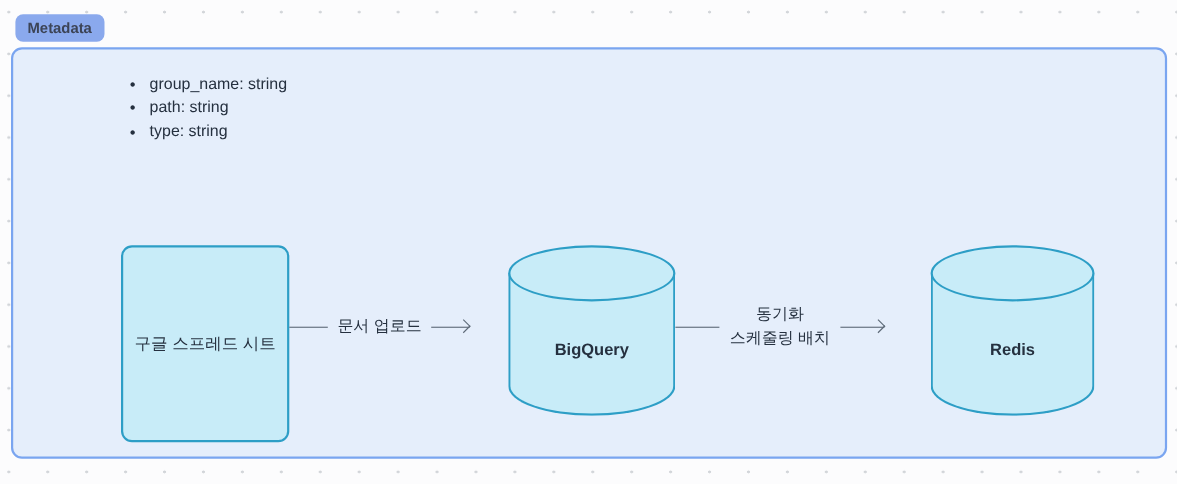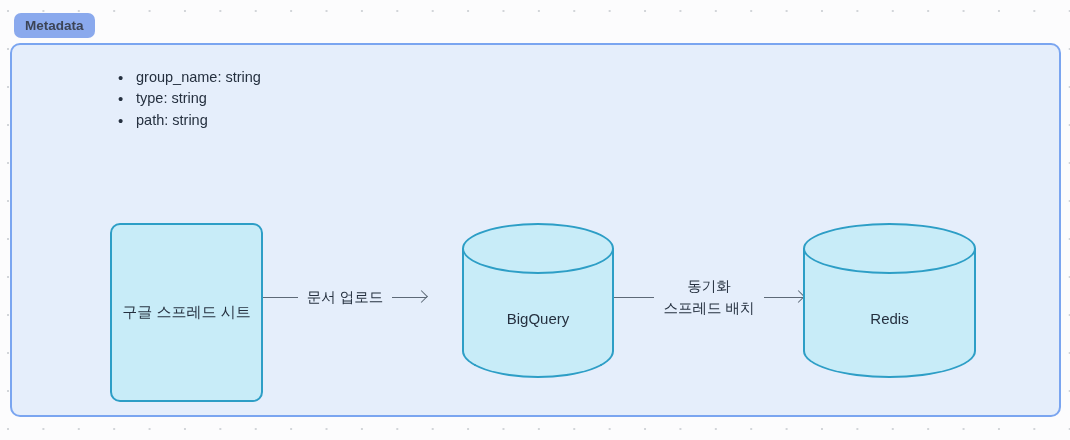--- a/index.html
+++ b/index.html
@@ -76,20 +76,21 @@
     font-size: 15px;
     color: #25303f;
     z-index: 2;
   }
   
   .cylinder {
     position: absolute;
     top: 223px;
     height: 155px;
     z-index: 2;
+    font-weight: bold;
   }
   .cyl-top {
     position: absolute;
     left: 0; right: 0; top: 0;
     height: 51px;
     background: #c8ecf8;
     border: 2.5px solid #2d9ec6;
     border-radius: 50%;
     z-index: 2;
   }
@@ -105,21 +106,21 @@
   }
   .cyl-label {
     position: absolute;
     left: 0; right: 0; top: 87px;
     text-align: center;
     font-size: 15px;
     color: #25303f;
     z-index: 3;
   }
   .cyl-bigquery { left: 462px; width: 152px; }
-  .cyl-redis    { left: 803px; width: 173px; padding-left: 16px; }
+  .cyl-redis    { left: 846px; width: 149px; padding-left: 16px; }
   
   .edge {
     position: absolute;
     height: 48px;
     display: flex;
     align-items: center;
     z-index: 2;
   }
   .edge-upload { left: 263px; top: 273px; width: 164px; }
   .edge-sync   { left: 614px; top: 273px; width: 190px; }
@@ -150,22 +151,22 @@
 <body>
 
 <div class="stage">
 
   <div class="badge">Metadata</div>
 
   <div class="group-box"></div>
 
   <ul class="attrs">
     <li>group_name: string</li>
+    <li>path: string</li>
     <li>type: string</li>
-    <li>path: string</li>
   </ul>
 
   <div class="rect-node">
     <span>구글 스프레드 시트</span>
   </div>
 
   <div class="edge edge-upload">
     <span class="eline"></span>
     <span class="elabel">문서 업로드</span>
     <span class="eline">
@@ -175,21 +176,21 @@
 
   <div class="cylinder cyl-bigquery">
     <span class="cyl-body"></span>
     <span class="cyl-top"></span>
     <span class="cyl-label">BigQuery</span>
   </div>
 
   <div class="edge edge-sync">
     <span class="eline"></span>
     <span class="elabel">동기화
-스프레드 배치</span>
+스케줄링 배치</span>
     <span class="eline">
       <i class="ehead"></i>
     </span>
   </div>
 
   <div class="cylinder cyl-redis">
     <span class="cyl-body"></span>
     <span class="cyl-top"></span>
     <span class="cyl-label">Redis</span>
   </div>

